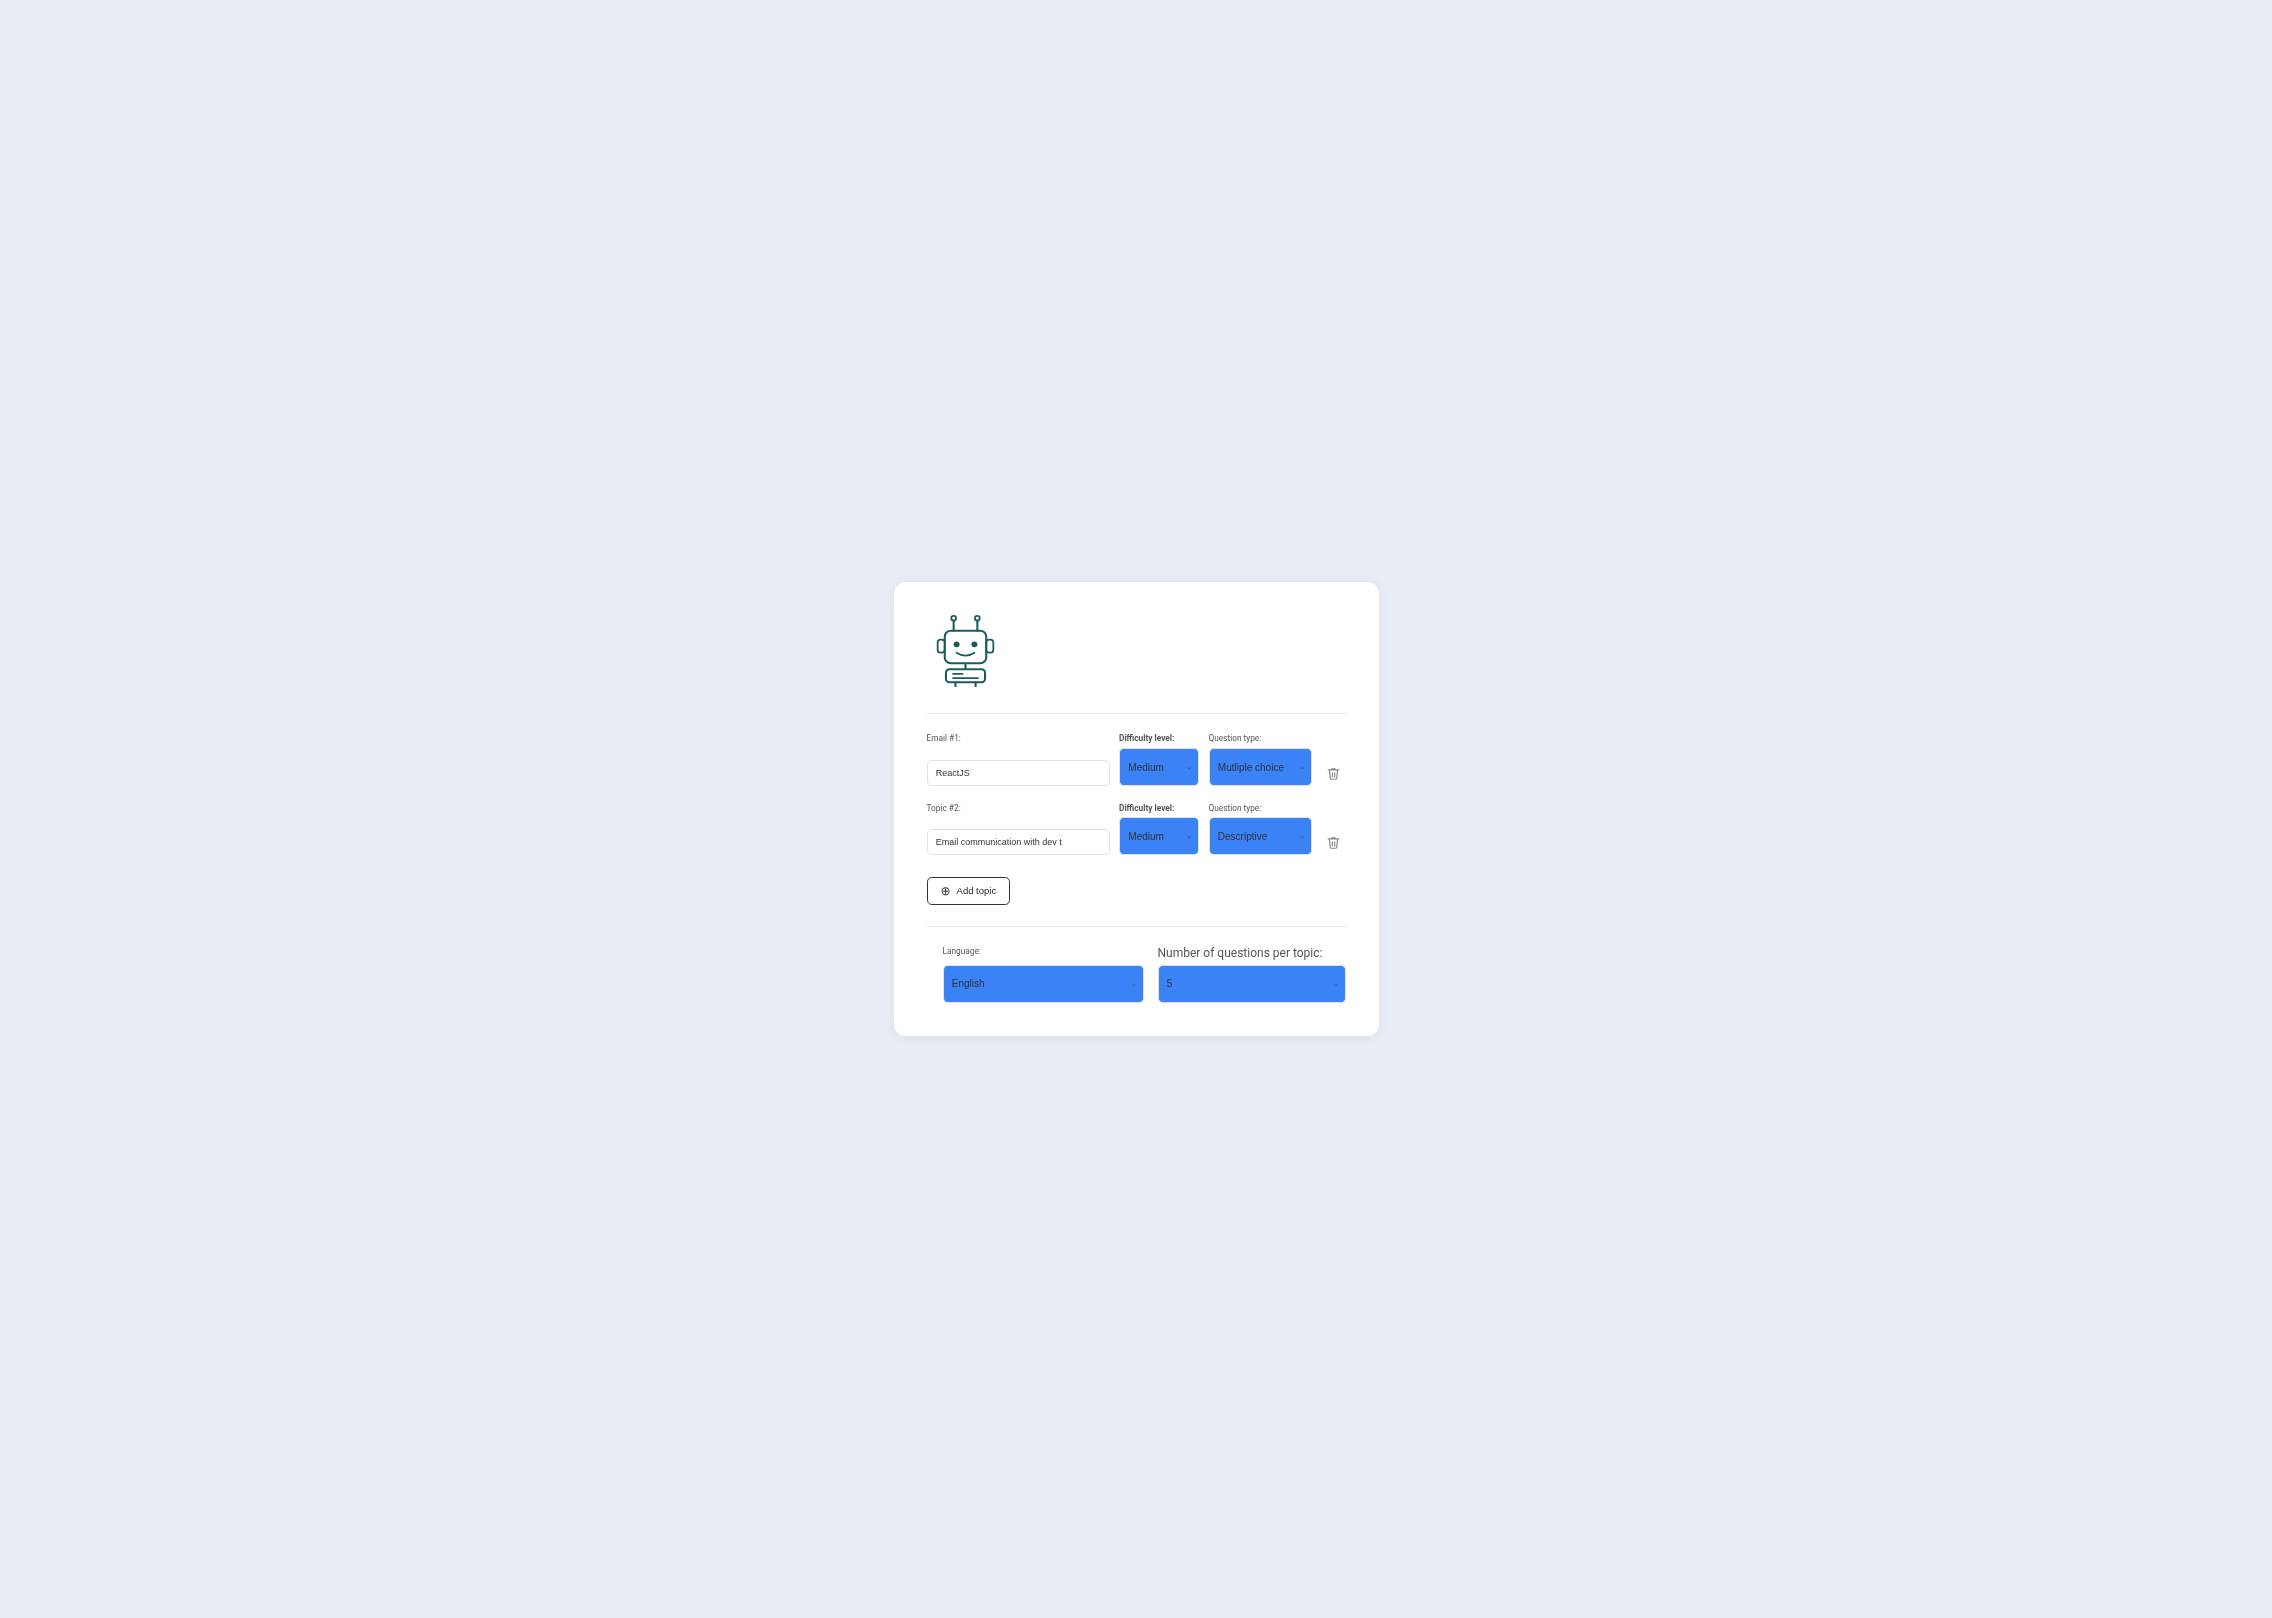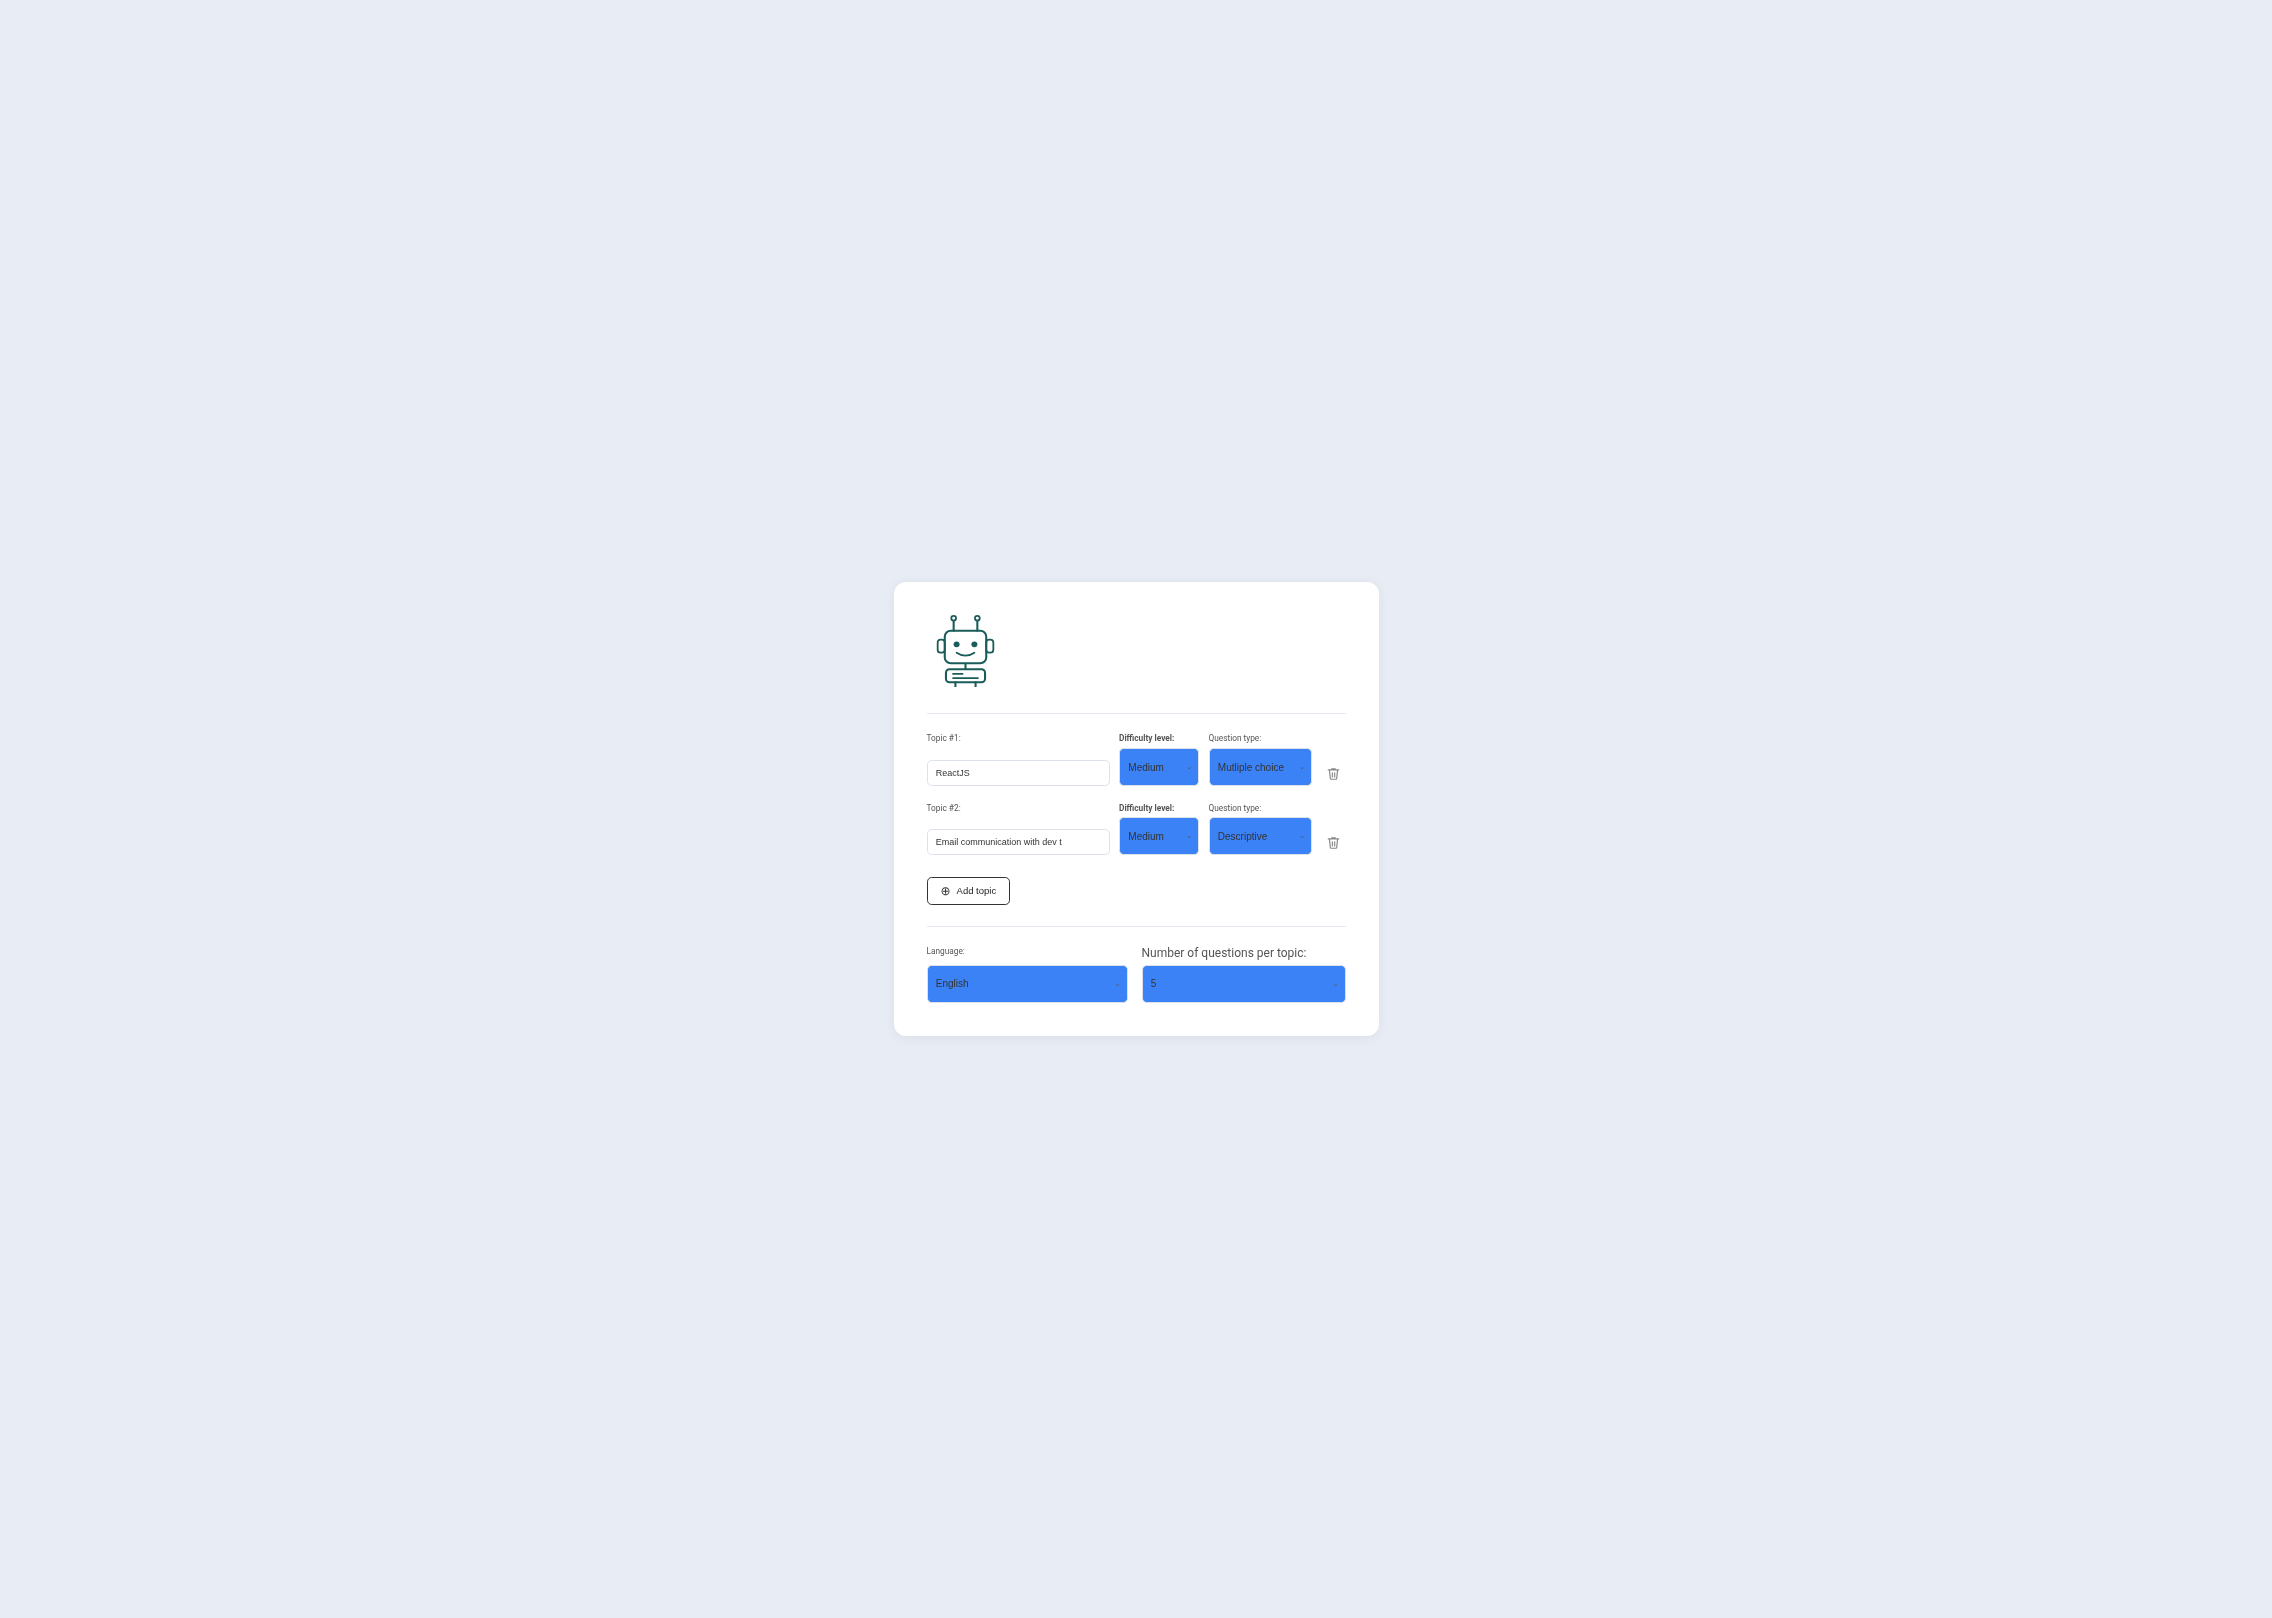--- a/index.html
+++ b/index.html
@@ -206,20 +206,21 @@
 
     .plus-icon {
       font-size: 12px;
       font-weight: 400;
       color: #333;
     }
 
     
     .bottom-section {
       margin-top: 4.7px;
+      margin-left: 16px;
     }
 
     .bottom-labels {
       display: flex;
       gap: 14px;
       margin-bottom: 4.7px;
     }
 
     .bottom-label-lang {
       width: 201px;
@@ -288,21 +289,21 @@
 
   </div>
 
   <hr class="divider">
 
   
   <div class="topics-section">
 
     <div class="topic-row">
       <div class="topic-labels">
-        <span class="label-topic">Topic #1:</span>
+        <span class="label-topic">Email #1:</span>
         <span class="label-difficulty">Difficulty level:</span>
         <span class="label-qtype">Question type:</span>
       </div>
       <div class="topic-inputs">
         <input type="text" class="topic-text-input" value="ReactJS" style="">
         <div class="select-wrapper difficulty">
           <select>
             <option selected="">Medium</option>
             <option>Easy</option>
             <option>Hard</option>

